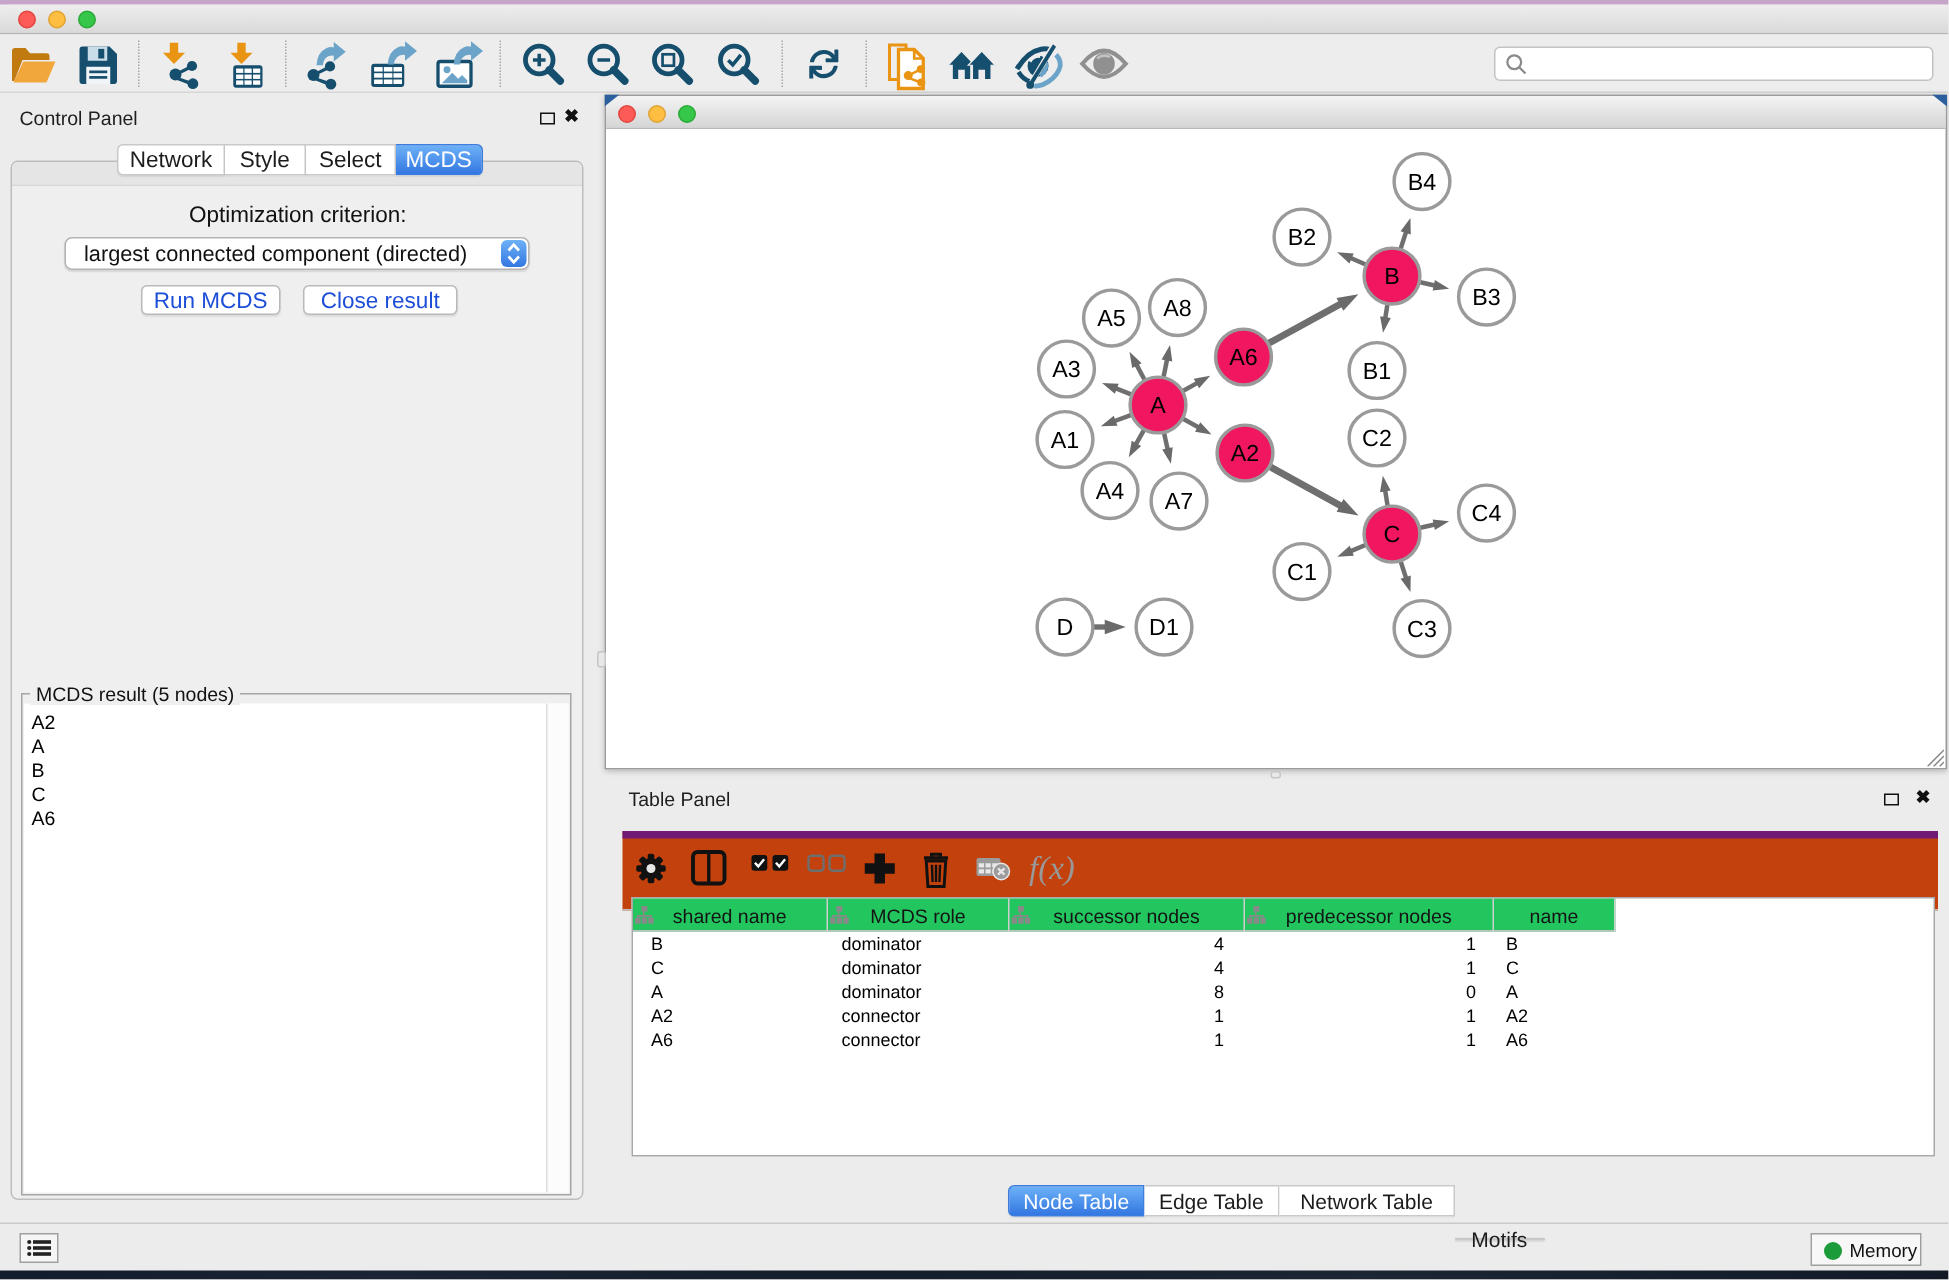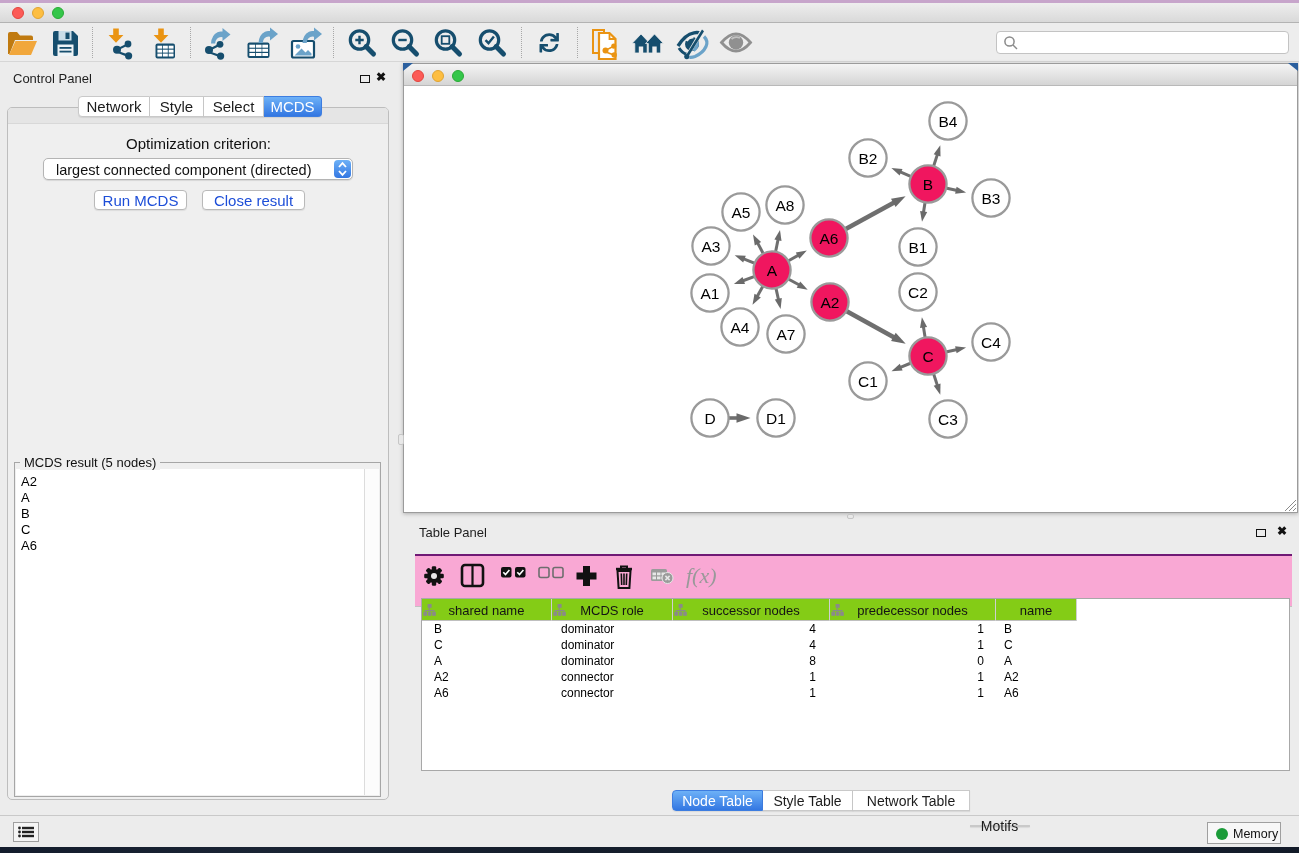--- a/index.html
+++ b/index.html
@@ -70,26 +70,26 @@
   border:1px solid #9b9b9b; box-shadow:0 1px 4px rgba(0,0,0,0.25); }
 #nettitle { left:0; top:0; width:100%; height:22px;
   background:linear-gradient(#f4f4f4,#d5d5d5); border-bottom:1px solid #b9b9b9; }
 #nettitle .title { position:absolute; left:0; right:0; top:4px; text-align:center;
   font-size:13px; color:#2e2e2e; }
 
 
 #tpTitle { left:419px; top:525px; font-size:13px; color:#1e1e1e; }
 #tpFloat { left:1256px; top:529px; width:10px; height:8px; border:1.5px solid #111; }
 #tpClose { left:1277px; top:524px; font-size:12px; font-weight:bold; color:#111; }
-#tpToolbar { left:415px; top:554px; width:877px; height:53px; background:#f9a8d4;
-  border-top:2px solid #701a75; border-bottom:1px solid #c2c2c2; }
+#tpToolbar { left:415px; top:554px; width:877px; height:53px; background:#c2410c;
+  border-top:5px solid #701a75; border-bottom:1px solid #c2c2c2; }
 #tbl { left:421px; top:598px; width:869px; height:173px; background:#ffffff;
   border:1px solid #a8a8a8; font-size:12px; }
 #tblHeader { position:absolute; left:0; top:0; width:655px; height:22px;
-  background:#84cc16; border-bottom:1px solid #bfbfbf; font-size:13px; color:#141414; }
+  background:#22c55e; border-bottom:1px solid #bfbfbf; font-size:13px; color:#141414; }
 .hcell { position:absolute; top:0; height:22px; border-right:1px solid #cfcfcf;
   display:flex; align-items:center; justify-content:center; }
 .hico { position:absolute; top:5px; }
 .trow { position:absolute; height:16px; line-height:16px; }
 .tc { position:absolute; white-space:pre; }
 
 #statusline { left:0; top:815px; width:1299px; height:1px; background:#c9c9c9; }
 #statusbtn { left:13px; top:822px; width:26px; height:20px; background:#f5f5f5;
   border:1px solid #9f9f9f; }
 #membtn { left:1207px; top:822px; width:74px; height:22px; background:#f7f7f7;
@@ -523,21 +523,21 @@
 <div class="trow" style="left:0; top:86px; width:869px;">
 <span class="tc" style="left:12px;">A6</span>
       <span class="tc" style="left:139px;">connector</span>
       <span class="tc" style="left:380px; width:14px; text-align:right;">1</span>
       <span class="tc" style="left:548px; width:14px; text-align:right;">1</span>
       <span class="tc" style="left:582px;">A6</span>
 </div>
 </div>
 <div class="seg" style="left:672px; top:790px; font-size:14px;">
   <span class="sel" style="width:91px;">Node Table</span>
-    <span style="width:90px;">Style Table</span>
+    <span style="width:90px;">Edge Table</span>
     <span style="width:117px;">Network Table</span>
     <span style="width:60px;margin-top:35px;">Motifs</span>
 </div>
 
 <div class="abs" id="statusline"></div>
 <div class="abs" id="statusbtn">
     <svg width="16" height="12" style="position:absolute;left:4px;top:3px;" viewBox="0 0 16 12">
       <g fill="#222">
         <circle cx="1.5" cy="2" r="1.4"></circle>
         <rect x="4" y="0.8" width="12" height="2.4"></rect>

